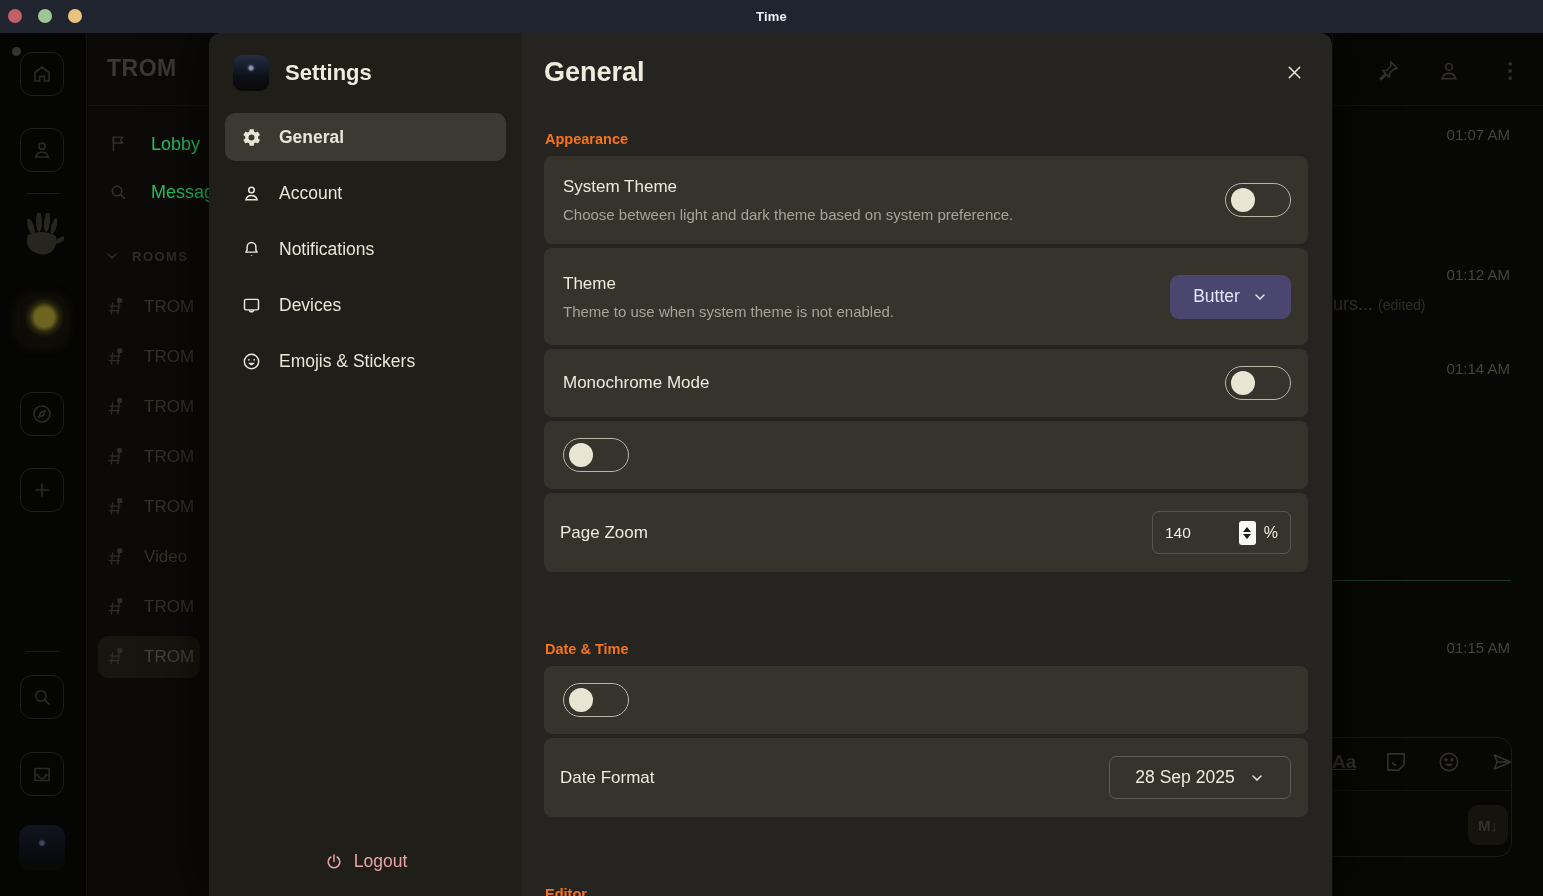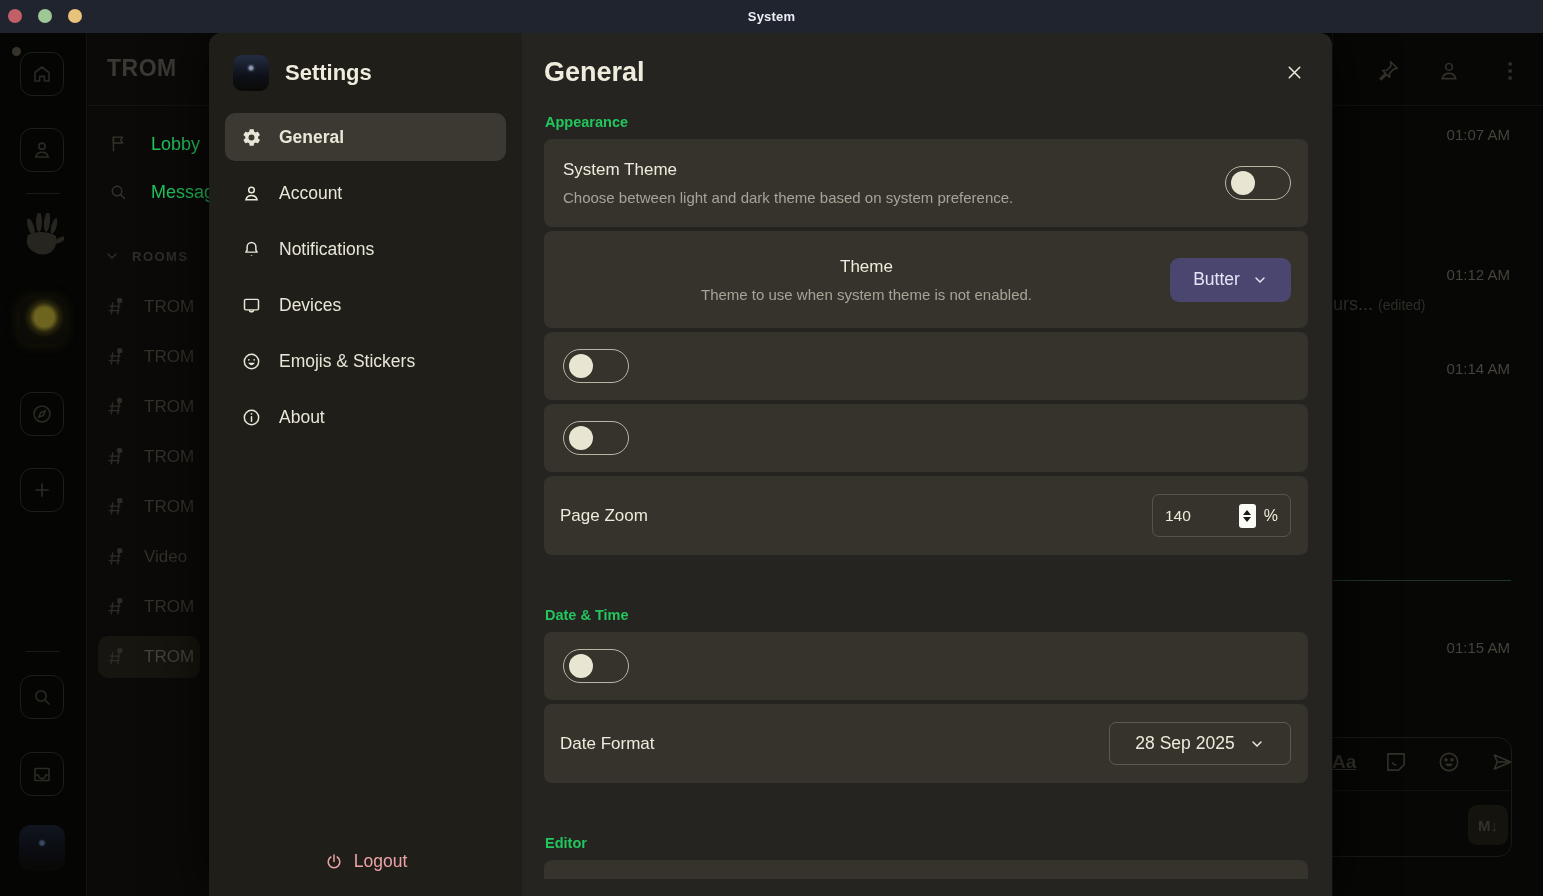--- a/index.html
+++ b/index.html
@@ -80,28 +80,28 @@
   .logout { margin-top:auto; align-self:center; display:flex; align-items:center; gap:10px; color:#eba3a8; padding:8px 10px; }
   .logout svg { width:20px; height:20px; }
   .logout .lbl { font-size:17.5px; }
 
   .set-content { flex:1; background:#262420; padding:0 24px 0 22px; position:relative; overflow:hidden; }
   .page-head { display:flex; align-items:center; justify-content:space-between; padding:24px 0 26px 0; }
   .page-title { font-size:27px; font-weight:700; color:#efecdd; }
   .close-btn { width:28px; height:28px; display:flex; align-items:center; justify-content:center; color:#efecdd; }
   .close-btn svg { width:21px; height:21px; }
 
-  .section-label { font-size:14.5px; font-weight:700; color:#22c55e; margin:0 0 9px 1px; }
+  .section-label { font-size:14.5px; font-weight:700; color:#f97316; margin:17px 0 9px 1px; }
   .gap-lg { height:48px; }
   .card { background:#35332c; border-radius:8px; margin-bottom:4px; display:flex; align-items:center;
     padding:0 17px 0 19px; }
   .card .texts { display:flex; flex-direction:column; gap:9px; flex:1; padding:21px 0; }
   .row-title { font-size:17px; color:#eeebdc; }
   .row-desc { font-size:15px; color:#a7a497; }
-  .h-88 { min-height:88px; } .h-97 { min-height:97px;text-align:center; } .h-68 { min-height:68px; } .h-79 { min-height:79px;padding-left:16px; }
+  .h-88 { min-height:88px; } .h-97 { min-height:97px; } .h-68 { min-height:68px; } .h-79 { min-height:79px;padding-left:16px; }
 
   .toggle { width:66px; height:34px; border:1px solid #b9b6a5; border-radius:17px; position:relative; flex:0 0 auto; }
   .toggle .knob { position:absolute; left:5px; top:4px; width:24px; height:24px; border-radius:50%; background:#e8e5d2; }
 
   .btn-purple { background:#4b4670; color:#e6e3f7; border-radius:9px; height:44px; min-width:121px;
     display:flex; align-items:center; justify-content:center; gap:12px; font-size:17.5px; padding:0 16px; flex:0 0 auto; }
   .btn-purple svg { width:16px; height:16px; }
 
   .num-input { width:139px; height:43px; border:1px solid #77746633; outline:1px solid #55534a; outline-offset:-1px;
     border-radius:7px; display:flex; align-items:center; padding:0 12px; gap:8px; flex:0 0 auto; }
@@ -121,21 +121,21 @@
 </style>
 </head>
 <body>
 
 <div class="titlebar">
   <div class="traffic">
     <span class="tl red"></span>
     <span class="tl green"></span>
     <span class="tl yellow"></span>
   </div>
-  <span class="tb-title">System</span>
+  <span class="tb-title">Time</span>
 </div>
 
 <div class="app-bg">
 
   <div class="space-sidebar">
     <span class="notif-dot"></span>
     <div class="sq-btn" style="top:19px;">
       <svg viewBox="0 0 24 24" fill="none" stroke="currentColor" stroke-width="1.6" stroke-linejoin="round">
           <path d="M5 10.5 12 5l7 5.5V19h-4.6v-4.6h-4.8V19H5z"></path>
         </svg>
@@ -360,28 +360,20 @@
       </div>
       <div class="nav-item">
         <svg viewBox="0 0 24 24" fill="none" stroke="currentColor" stroke-width="1.7">
             <circle cx="12" cy="12" r="8.2"></circle>
             <circle cx="9" cy="10" r="1" fill="currentColor" stroke="none"></circle>
             <circle cx="15" cy="10" r="1" fill="currentColor" stroke="none"></circle>
             <path d="M8.3 13.5c.9 1.8 2.2 2.7 3.7 2.7s2.8-.9 3.7-2.7z" fill="currentColor" stroke="none"></path>
           </svg>
         <span class="lbl">Emojis &amp; Stickers</span>
       </div>
-      <div class="nav-item">
-        <svg viewBox="0 0 24 24" fill="none" stroke="currentColor" stroke-width="1.7">
-            <circle cx="12" cy="12" r="8.2"></circle>
-            <path d="M12 11v5.2" stroke-linecap="round"></path>
-            <circle cx="12" cy="7.8" r="1" fill="currentColor" stroke="none"></circle>
-          </svg>
-        <span class="lbl">About</span>
-      </div>
     </div>
 
     <div class="logout">
       <svg viewBox="0 0 24 24" fill="none" stroke="currentColor" stroke-width="1.8" stroke-linecap="round">
           <path d="M12 3.5v8"></path>
           <path d="M8.2 6a7 7 0 1 0 7.6 0"></path>
         </svg>
       <span class="lbl">Logout</span>
     </div>
   </div>
@@ -415,20 +407,23 @@
       </div>
       <div class="btn-purple">
         <span>Butter</span>
         <svg viewBox="0 0 24 24" fill="none" stroke="currentColor" stroke-width="2.2" stroke-linecap="round">
             <path d="M6 9l6 6 6-6"></path>
           </svg>
       </div>
     </div>
 
     <div class="card h-68">
+      <div class="texts">
+        <span class="row-title">Monochrome Mode</span>
+      </div>
       <div class="toggle">
           <span class="knob"></span>
         </div>
     </div>
 
     <div class="card h-68">
       <div class="toggle">
           <span class="knob"></span>
         </div>
     </div>

